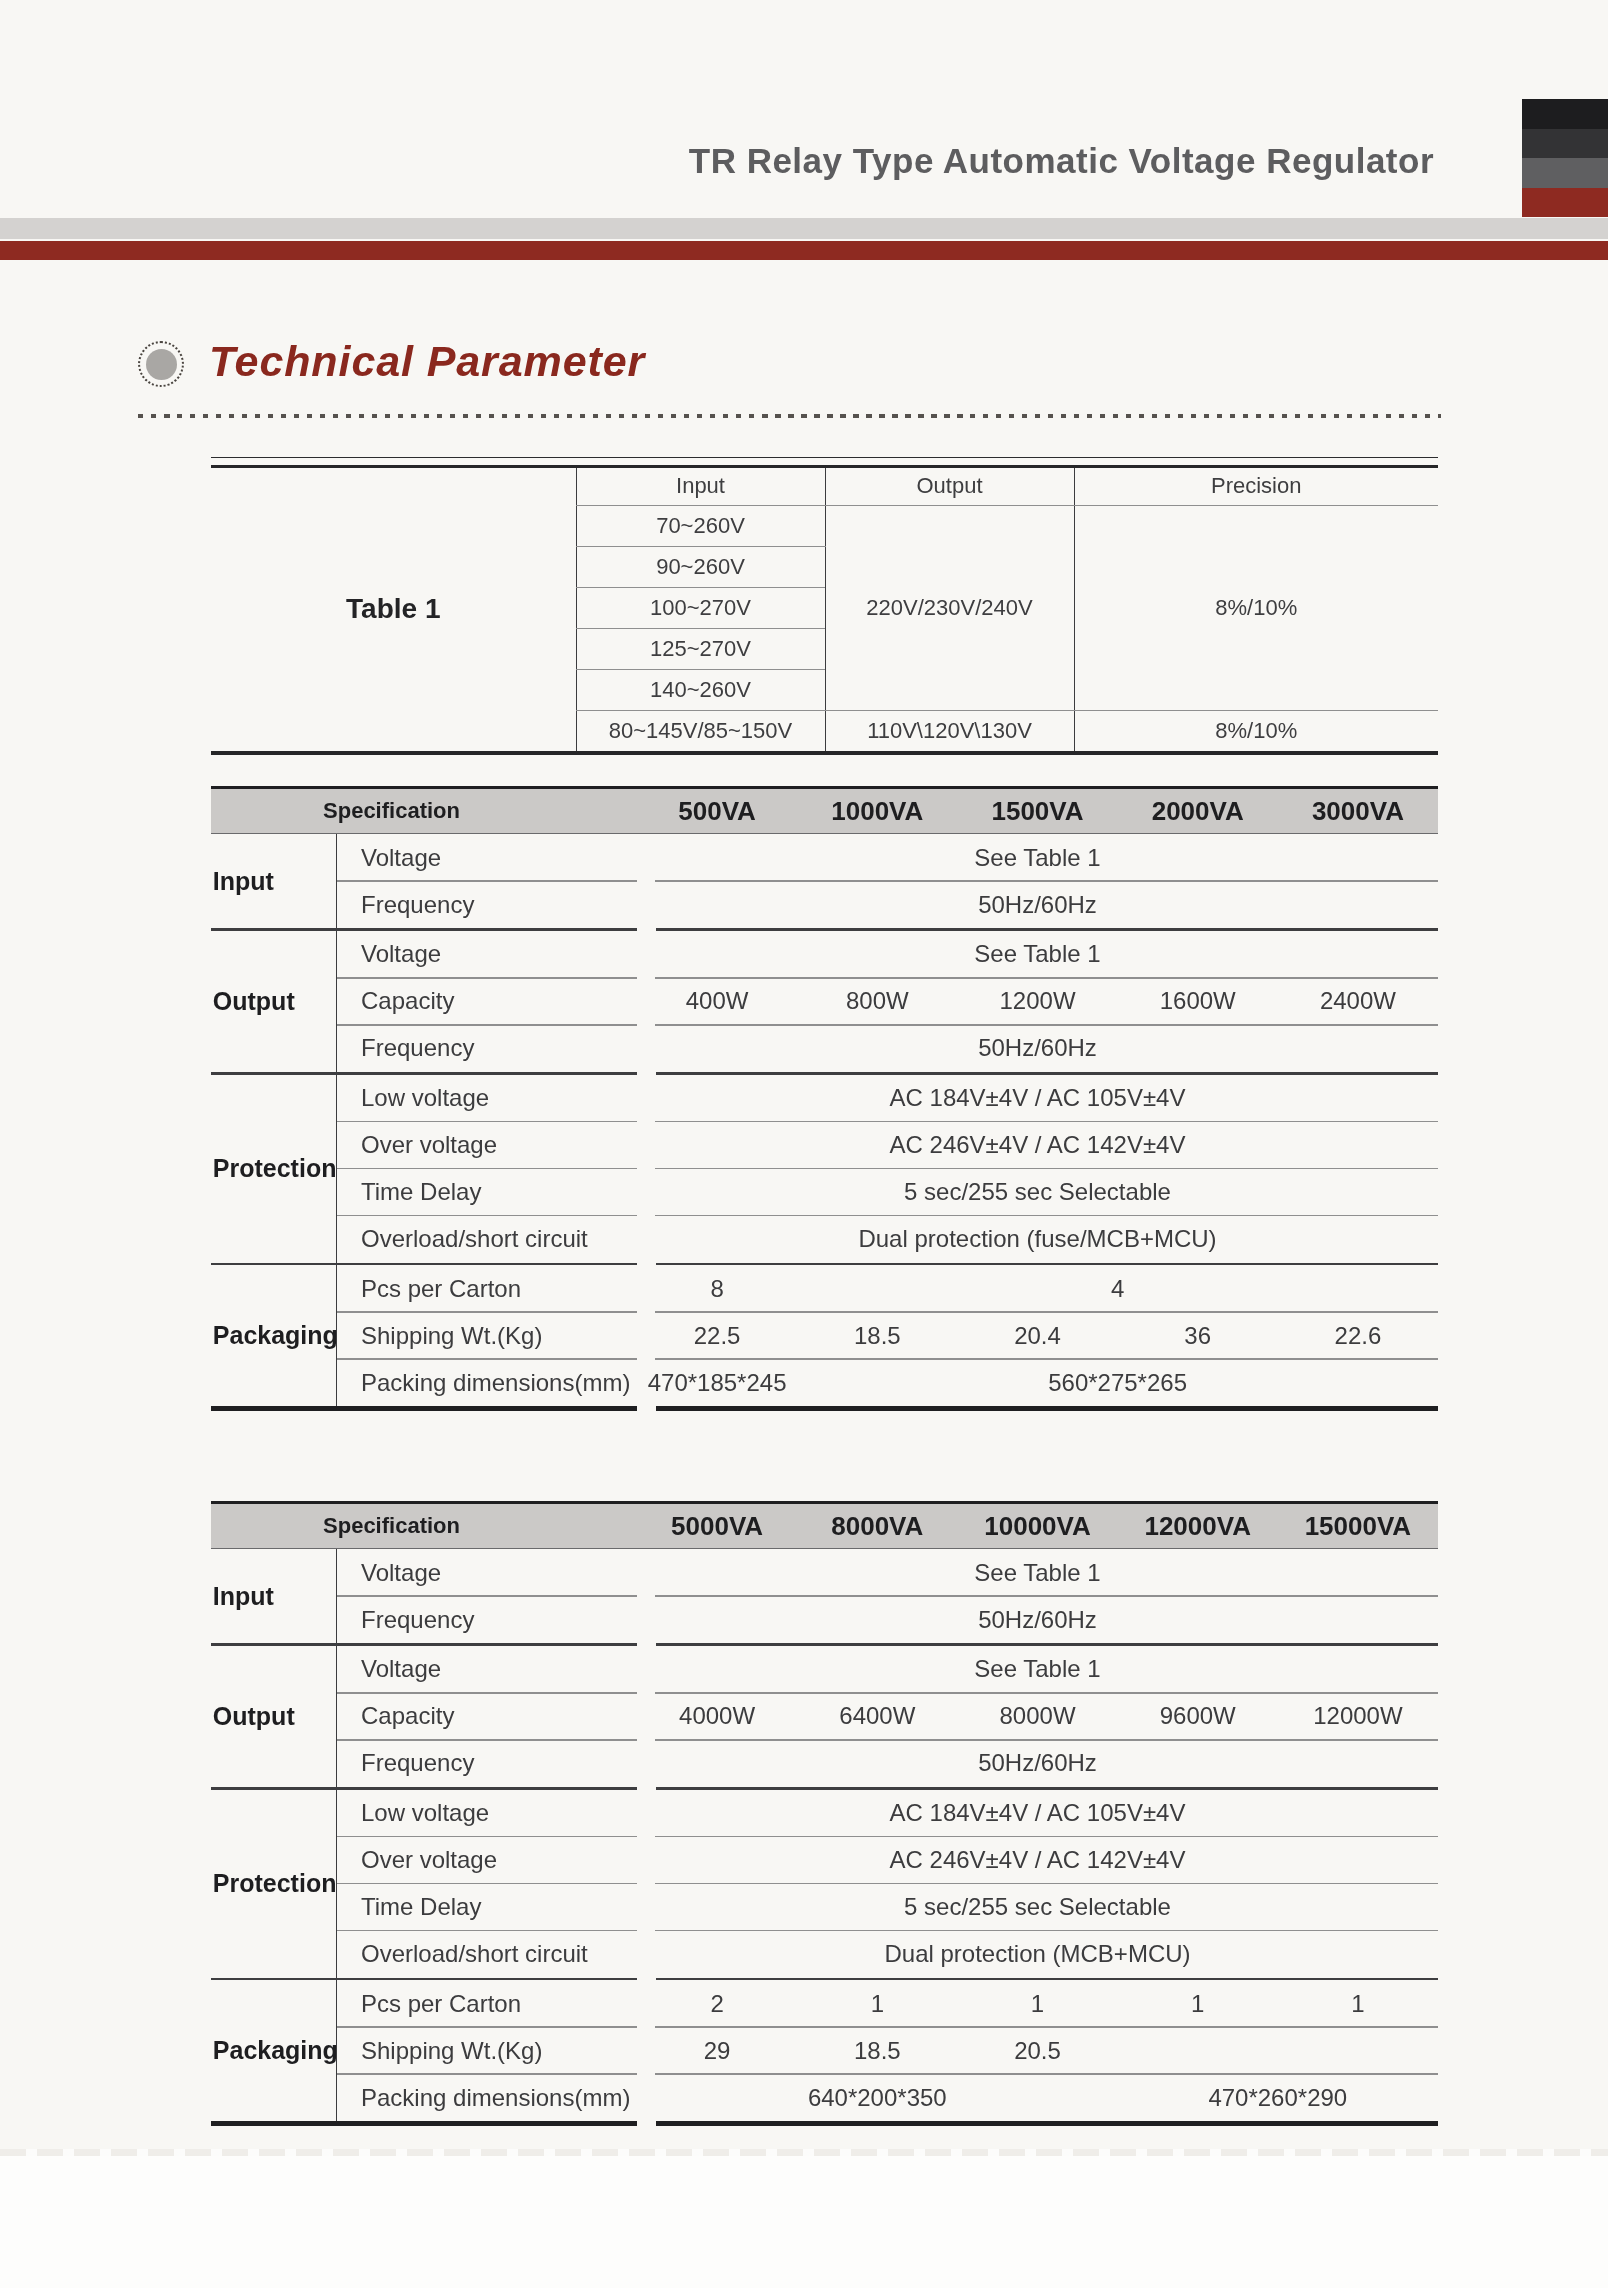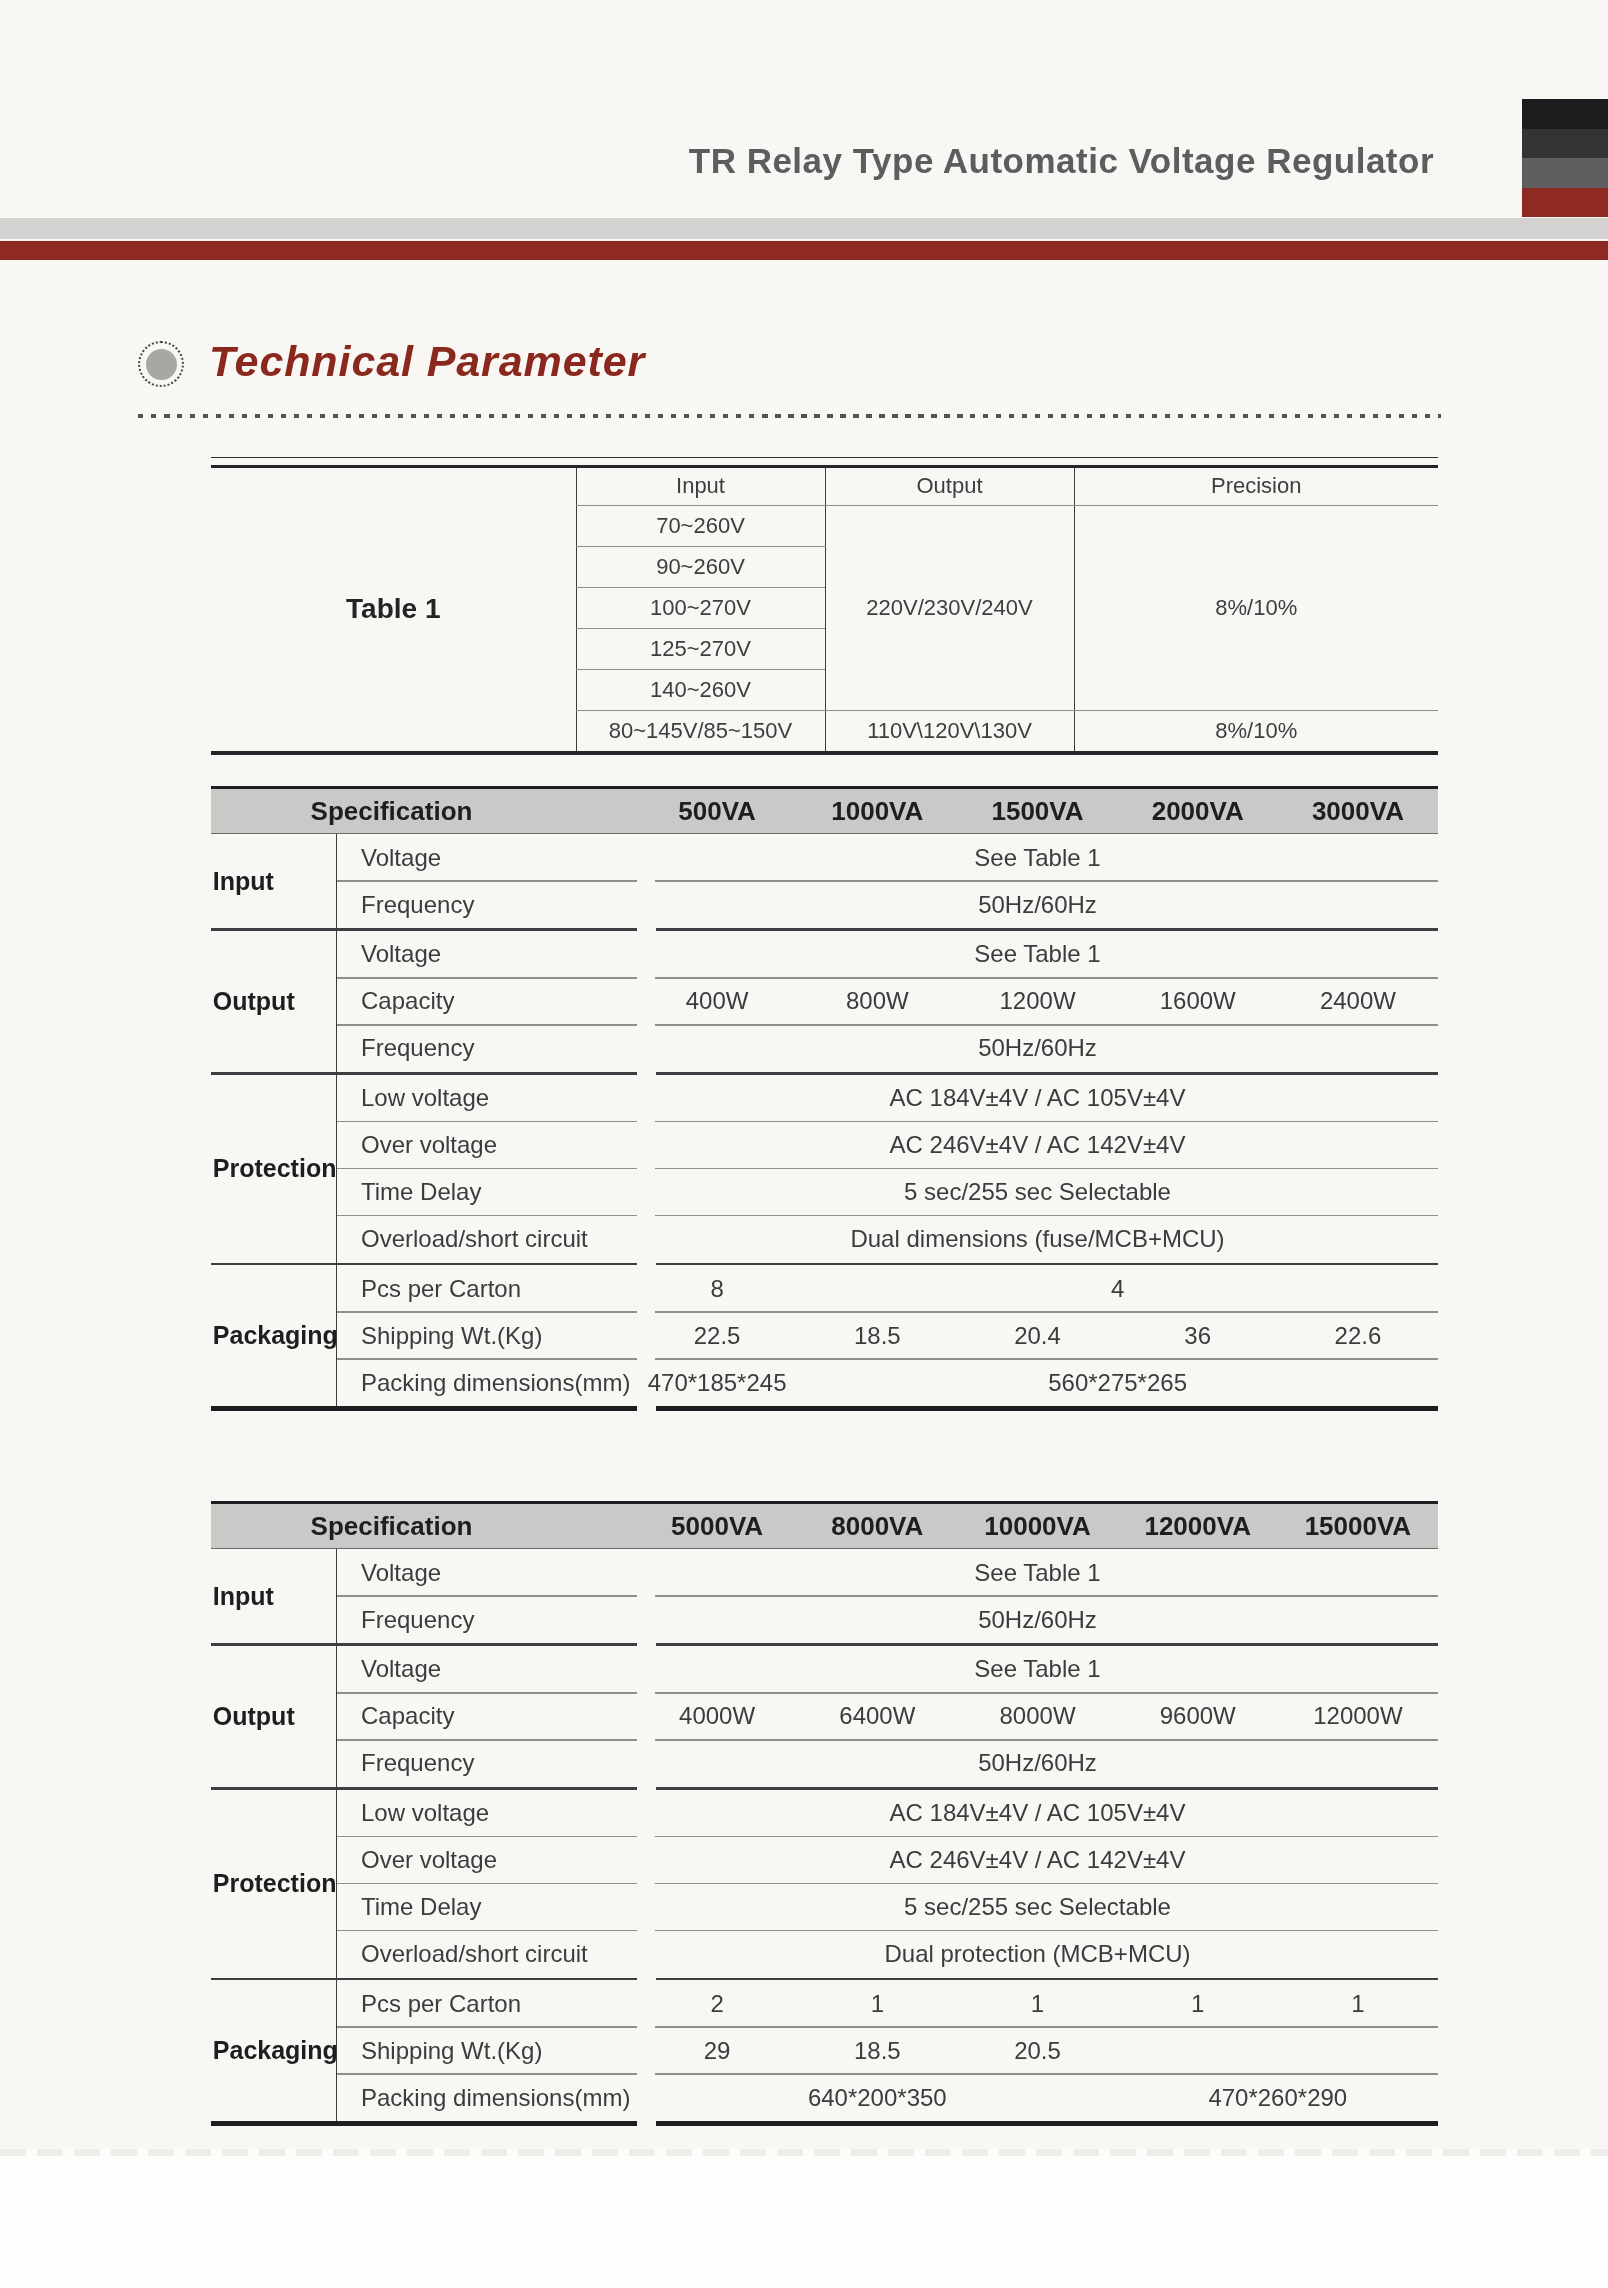--- a/index.html
+++ b/index.html
@@ -61,21 +61,21 @@
 
   
   .spec { position: absolute; left: 211px; width: 1227px; color: #3c3c3e; }
   .spec-1 { top: 786px; }
   .spec-2 { top: 1501px; }
   .spec-bar {
     height: 48px; background: #cbc9c7;
     border-top: 3.7px solid #1f1f21; border-bottom: 1.8px solid #6a6a6c;
     display: flex; align-items: center;
   }
-  .bar-label { width: 426px; padding-right: 65px; text-align: center; font-weight: 700; font-size: 26px; color: #1e1e20; }
+  .bar-label { width: 426px; padding-right: 65px; text-align: center; font-weight: 700; font-size: 22px; color: #1e1e20; }
   .bar-models { flex: 1; display: flex; }
   .bar-models span { flex: 1; text-align: center; font-weight: 700; font-size: 26px; color: #1e1e20; }
 
   .group { display: flex; }
   .g-label { width: 125px; display: flex; align-items: center; padding-left: 1.8px; font-weight: 700; font-size: 25px; color: #1e1e20; }
   .g-rows { flex: 1; border-left: 1.8px solid #3c3c3e; display: flex; flex-direction: column; }
   .srow { height: 47px; display: flex; position: relative; font-size: 24px; }
   .srow .sub { width: 300px; display: flex; align-items: center; padding-left: 24px; }
   .srow .vals { flex: 1; display: flex; }
   .vcell { display: flex; align-items: center; justify-content: center; text-align: center; }
@@ -223,21 +223,21 @@
           </div>
           <div class="srow">
             <div class="sub">Time Delay</div>
             <div class="vals">
               <div class="vcell" style="flex: 5 1 0%;">5 sec/255 sec Selectable</div>
             </div>
           </div>
           <div class="srow">
             <div class="sub">Overload/short circuit</div>
             <div class="vals">
-              <div class="vcell" style="flex: 5 1 0%;">Dual dimensions (fuse/MCB+MCU)</div>
+              <div class="vcell" style="flex: 5 1 0%;">Dual protection (fuse/MCB+MCU)</div>
             </div>
           </div>
         </div>
       </div>
       <div class="gsep"></div>
       <div class="group">
         <div class="g-label">Packaging</div>
         <div class="g-rows">
           <div class="srow">
             <div class="sub">Pcs per Carton</div>

